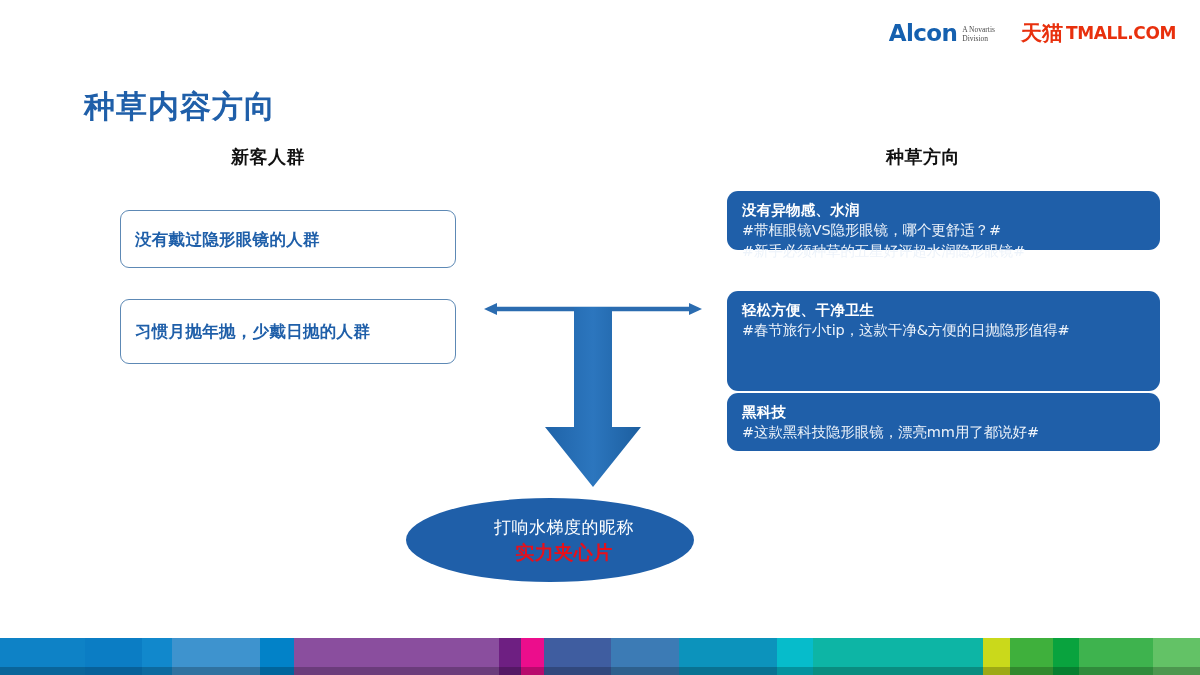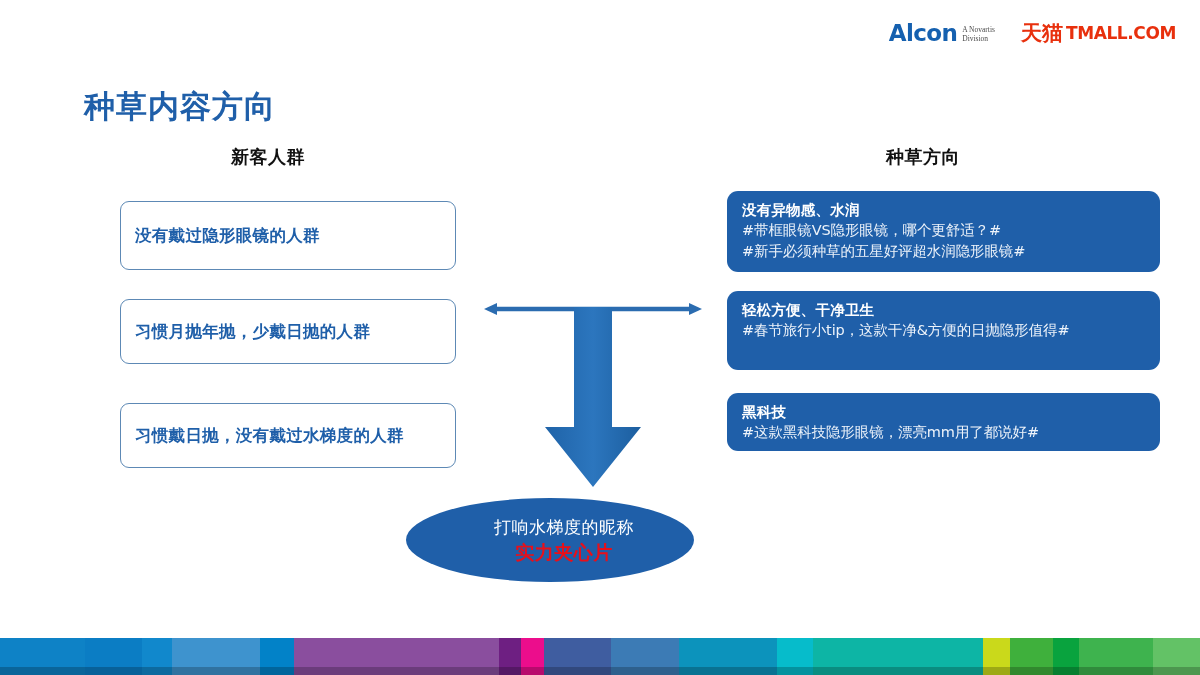--- a/index.html
+++ b/index.html
@@ -63,21 +63,21 @@
     border-radius:9px;
     background:#ffffff;
     display:flex;align-items:center;
     padding:6px 14px;
   }
   .seg-box .txt{
     font-family:"DejaVu Sans","Liberation Sans",sans-serif;
     font-size:16.5px;font-weight:bold;color:#1F5FA9;
     line-height:25px;letter-spacing:0.3px;
   }
-  #seg0{top:201px;height:69px;}
+  #seg0{top:210px;height:58px;}
   #seg1{top:299px;height:65px;}
   #seg2{top:403px;height:65px;}
 
   
   .dir-box{
     position:absolute;left:727px;width:433px;
     box-sizing:border-box;
     background:#1F5FA9;
     border-radius:11px;
     padding:9px 15px 10px 15px;
@@ -85,22 +85,22 @@
   .dir-title{
     font-family:"DejaVu Sans","Liberation Sans",sans-serif;
     font-size:14.5px;font-weight:bold;color:#ffffff;
     line-height:20px;letter-spacing:0.2px;
   }
   .dir-line{
     font-family:"DejaVu Sans","Liberation Sans",sans-serif;
     font-size:14.5px;color:#EDF3FA;
     line-height:21px;letter-spacing:-0.1px;white-space:nowrap;
   }
-  #dir0{top:191px;height:81px;}
-  #dir1{top:291px;height:79px;}
+  #dir0{top:191px;height:59px;}
+  #dir1{top:291px;height:100px;}
   #dir2{top:393px;height:58px;}
 
   
   .h-arrow{position:absolute;left:484px;top:300px;width:218px;height:18px;}
   .d-arrow{position:absolute;left:545px;top:307px;width:96px;height:180px;}
   .arrow-svg{display:block;}
 
   
   .ellipse{
     position:absolute;left:406px;top:498px;
@@ -156,23 +156,20 @@
   <div class="page-title">种草内容方向</div>
 
   <div class="col-head left">新客人群</div>
   <div class="col-head right">种草方向</div>
 
   <div class="seg-box" id="seg0">
     <span class="txt">没有戴过隐形眼镜的人群</span>
   </div>
   <div class="seg-box" id="seg1">
     <span class="txt">习惯月抛年抛，少戴日抛的人群</span>
-  </div>
-  <div class="seg-box" id="seg2">
-    <span class="txt">习惯戴日抛，没有戴过水梯度的人群</span>
   </div>
 
   <div class="dir-box" id="dir0">
     <div class="dir-title">没有异物感、水润</div>
     <div class="dir-line">#带框眼镜VS隐形眼镜，哪个更舒适？#</div>
     <div class="dir-line">#新手必须种草的五星好评超水润隐形眼镜#</div>
   </div>
   <div class="dir-box" id="dir1">
     <div class="dir-title">轻松方便、干净卫生</div>
     <div class="dir-line">#春节旅行小tip，这款干净&amp;方便的日抛隐形值得#</div>

